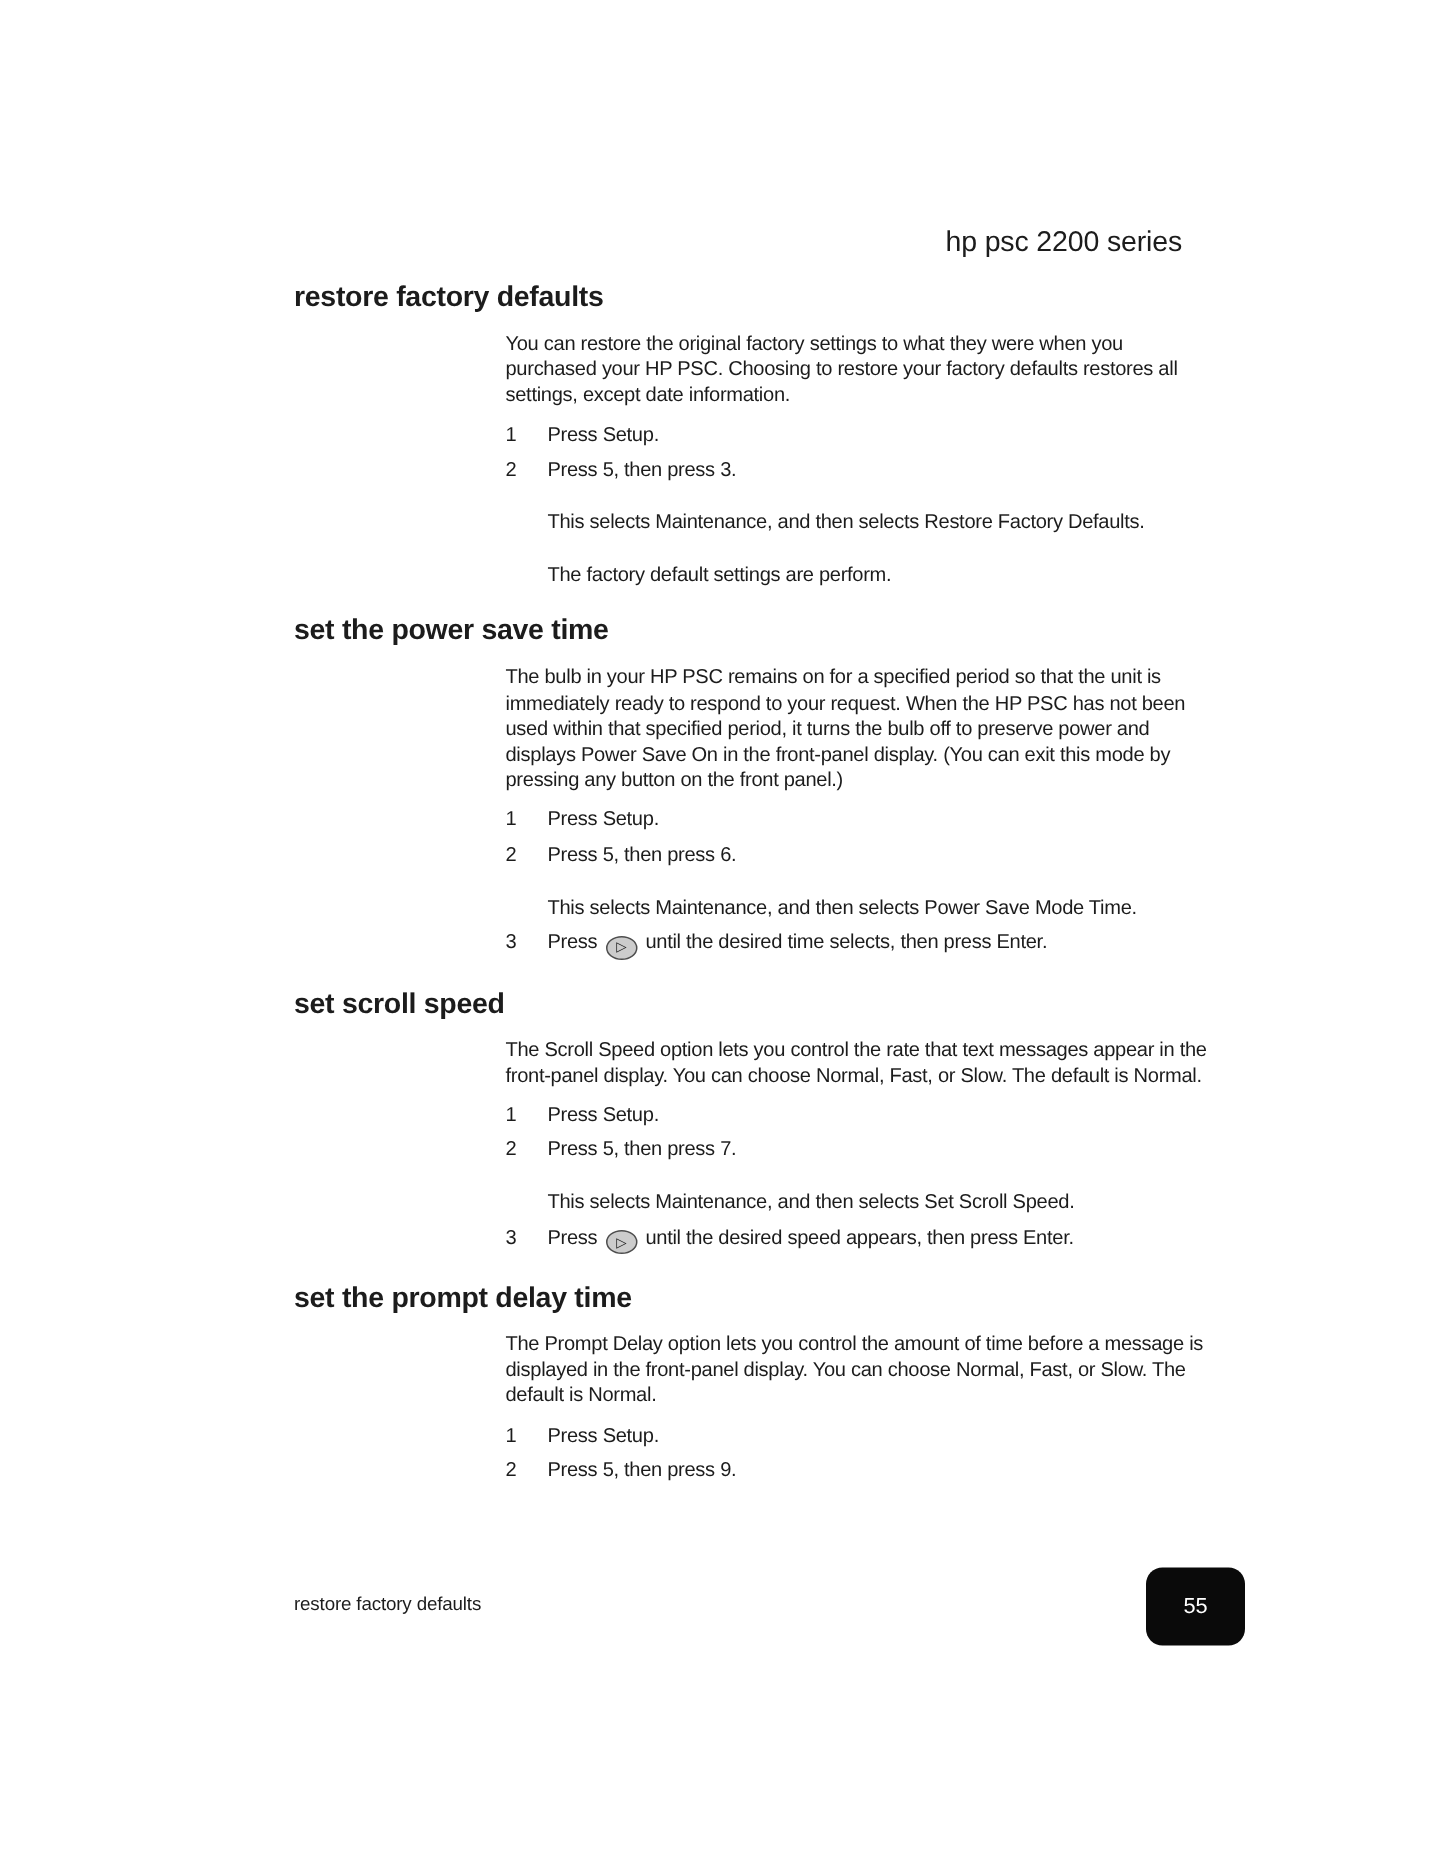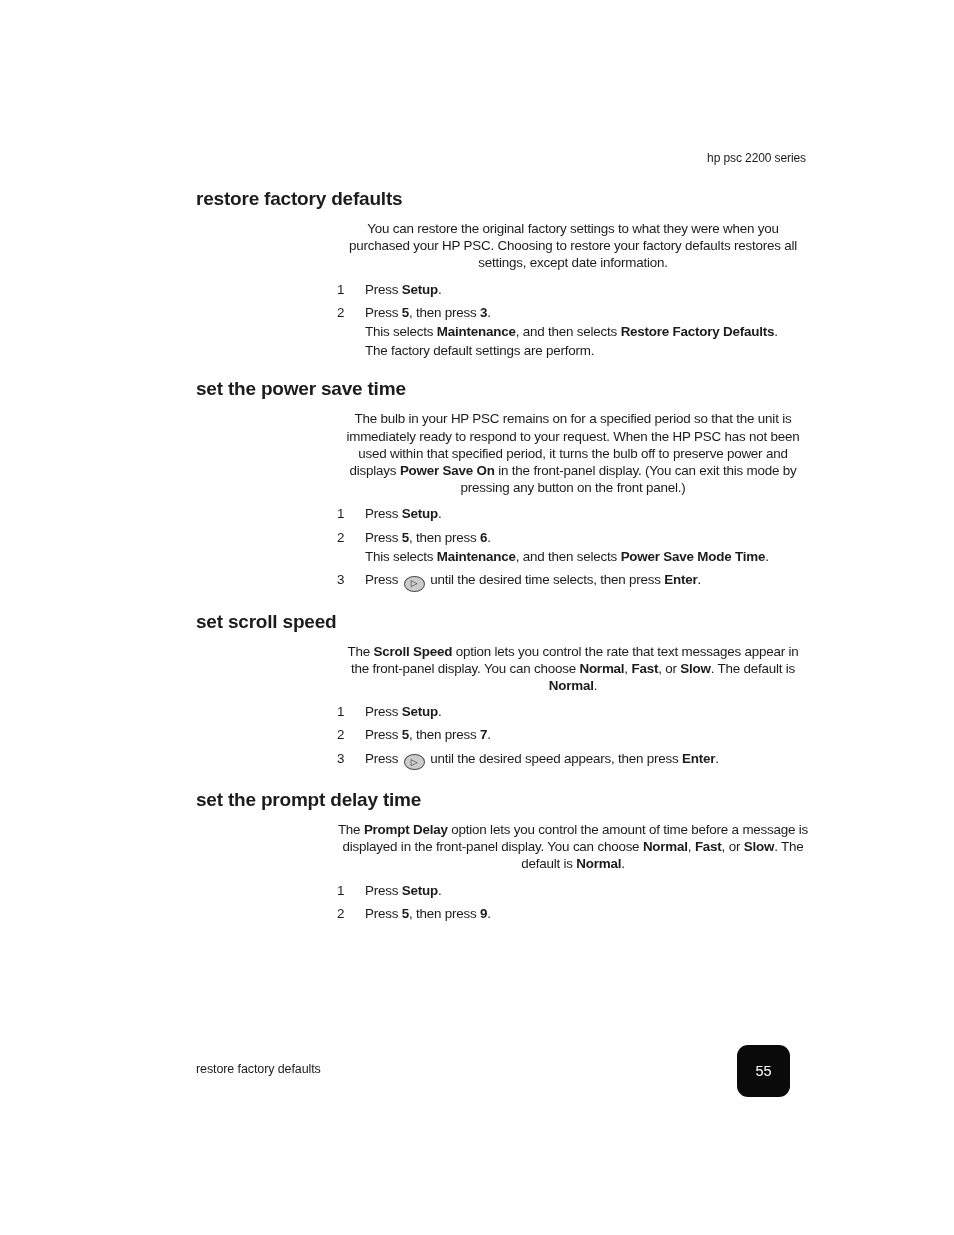--- a/index.html
+++ b/index.html
@@ -10,55 +10,55 @@
     --key-icon-bg:#cccccc;
     --key-icon-border:#4d4d4d;
   }
   html,body{margin:0;padding:0;}
   body{
     width:954px;height:1235px;position:relative;overflow:hidden;
     background:var(--page-bg);color:var(--text);
     font-family:"Liberation Sans",sans-serif;
   }
   .running-header{
-    position:absolute;top:151px;right:148px;
-    font-size:12px;letter-spacing:-0.1px;
+    position:absolute;top:151px;right:166px;
+    font-size:19px;letter-spacing:-0.1px;
   }
   .content{
     position:absolute;left:196px;top:188px;width:600px;
   }
   .section-heading{
     margin:19px 0 11px 0;
     font-size:19px;font-weight:bold;letter-spacing:-0.2px;line-height:21px;
   }
   .content > .section:first-child .section-heading{margin-top:0;}
   .section-body{
     margin-left:141px;width:472px;
     font-size:13.4px;line-height:17.2px;letter-spacing:-0.2px;
   }
-  .section-body p{margin:0 0 9px 0;text-align:center;}
-  .b{font-weight:bold;}
+  .section-body p{margin:0 0 9px 0;}
+  .b{font-weight:normal;}
   .step{display:flex;margin-top:6px;}
   .step-num{flex:0 0 28px;width:28px;}
   .step-body{flex:1;}
-  .step-detail{margin-top:2px;}
+  .step-detail{margin-top:18px;}
   .key-icon{
     display:inline-flex;align-items:center;justify-content:center;
     width:19px;height:14px;margin:0 2px;vertical-align:-2px;
     background:var(--key-icon-bg);
     border:1px solid var(--key-icon-border);
     border-radius:50%;
     font-size:9px;line-height:1;color:#222;letter-spacing:0;
   }
   .footer-title{
     position:absolute;left:196px;top:1062px;
     font-size:12.5px;letter-spacing:-0.1px;
   }
   .page-badge{
-    position:absolute;left:737px;top:1045px;width:53px;height:52px;
+    position:absolute;left:764px;top:1045px;width:66px;height:52px;
     background:var(--page-badge-bg);border-radius:11px;
     display:flex;align-items:center;justify-content:center;
   }
   .page-badge span{color:var(--page-badge-text);font-size:14.5px;}
 </style>
 </head>
 <body>
 
 <div class="running-header">hp psc 2200 series</div>
 
@@ -117,20 +117,21 @@
         <div class="step">
           <span class="step-num">1</span>
           <div class="step-body">
             <div class="step-text"><span>Press </span><span class="b">Setup</span><span>.</span></div>
           </div>
         </div>
         <div class="step">
           <span class="step-num">2</span>
           <div class="step-body">
             <div class="step-text"><span>Press </span><span class="b">5</span><span>, then press </span><span class="b">7</span><span>.</span></div>
+            <div class="step-detail"><span>This selects </span><span class="b">Maintenance</span><span>, and then selects </span><span class="b">Set Scroll Speed</span><span>.</span></div>
           </div>
         </div>
         <div class="step">
           <span class="step-num">3</span>
           <div class="step-body">
             <div class="step-text"><span>Press </span><span class="key-icon">▷</span><span> until the desired speed appears, then press </span><span class="b">Enter</span><span>.</span></div>
           </div>
         </div>
       </div>
   </section>

